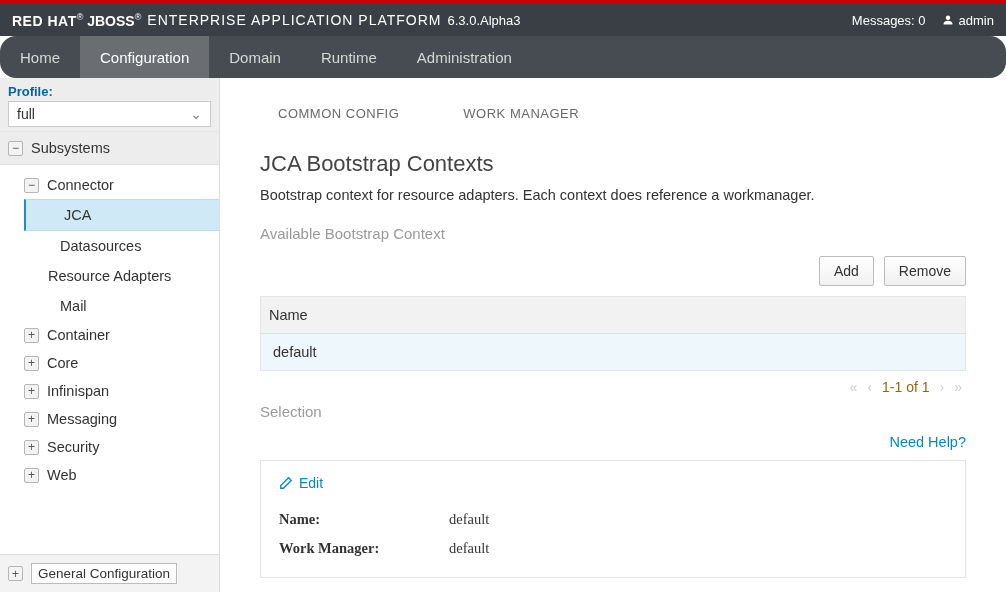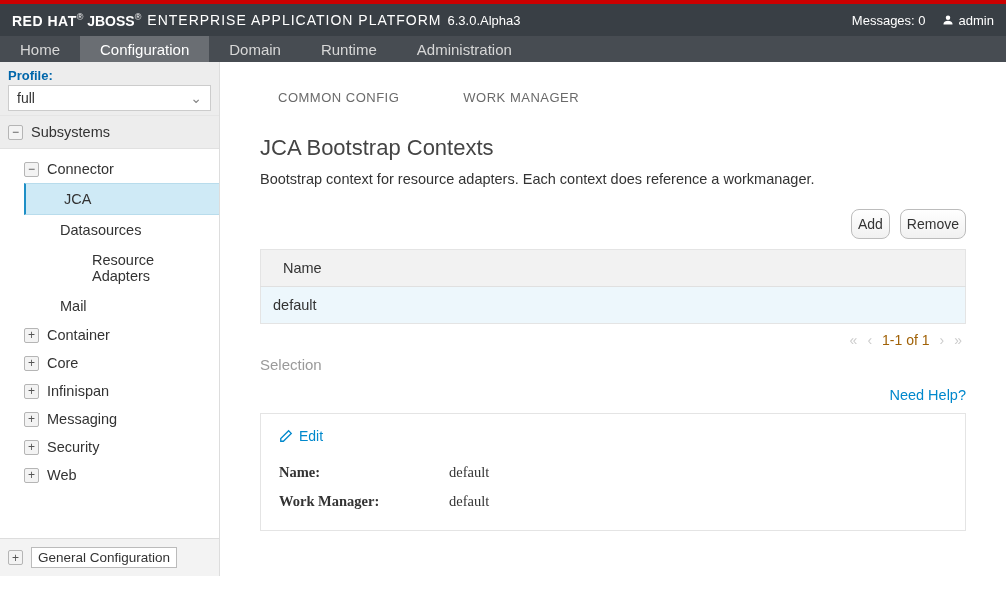--- a/index.html
+++ b/index.html
@@ -26,23 +26,24 @@
   .brand-red { color: #fff; font-weight: 700; letter-spacing: 0.5px; }
   .brand-jboss { color: #fff; font-weight: 700; }
   .brand-sub { color: #fff; font-weight: 400; letter-spacing: 1px; font-size: 14px; }
   .brand-ver { color: #fff; font-weight: 300; font-size: 13px; }
   .spacer { flex: 1; }
   .messages { margin-right: 16px; }
   .user { display:flex; align-items:center; gap:5px; }
   .user-icon { width:12px; height:12px; }
   .nav {
     background: #474C52;
-    height: 26px;
+    height: 42px;
     display: flex;
     align-items: stretch;
+    border-radius: 16px;
   }
   .nav-item {
     color: #d7d7d7;
     display: flex;
     align-items: center;
     padding: 0 20px;
     font-size: 15px;
     cursor: pointer;
   }
   .nav-item.active {
@@ -139,28 +140,28 @@
     border-radius: 2px 2px 0 0;
   }
   .page { padding: 20px 40px; }
   .page h1 { font-size: 22px; font-weight: 400; color:#444; margin-bottom: 10px; }
   .page p.desc { font-size: 14.5px; color:#333; margin-bottom: 22px; }
   .section-label { color:#9a9a9a; font-size:15px; font-weight:500; margin-bottom: 14px; }
   .btn-row { display:flex; justify-content:flex-end; gap:10px; margin-bottom:10px; }
   .btn {
     border:1px solid #bcbcbc;
     background: linear-gradient(#fff,#f1f1f1);
-    padding: 6px 6px;
+    padding: 6px 14px;
     font-size:14px;
-    border-radius:8px;
+    border-radius:2px;
     cursor:pointer;
     color:#333;
   }
   table.grid { width:100%; border-collapse: collapse; border:1px solid #e4e4e4; }
-  table.grid th { text-align:left; font-weight:500; padding:10px 22px; background:#f2f2f2; border-bottom:1px solid #e0e0e0; font-size:14.5px; }
+  table.grid th { text-align:left; font-weight:500; padding:10px 8px; background:#f2f2f2; border-bottom:1px solid #e0e0e0; font-size:14.5px; }
   table.grid td { padding:10px 12px; font-size:14.5px; }
   table.grid tr.selrow { background:#edf7fc; }
   .pager {
     display:flex; justify-content:flex-end; align-items:center; gap:10px;
     padding: 8px 4px; color:#888; font-size:14px;
   }
   .pager .nav-ic { color:#ccc; cursor:pointer; font-size:14px; }
   .pager .count { color:#a16207; }
   .help-row { display:flex; justify-content:flex-end; margin: 10px 0; }
   .help-link { color:#0088cc; font-size:14.5px; cursor:pointer; }
@@ -220,21 +221,21 @@
       <span class="toggle">−</span>
       <span style="font-size:14.5px;">Subsystems</span>
     </div>
     <div class="tree">
       <div class="tree-row" style="padding-left:24px;">
         <span class="toggle">−</span>
         <span>Connector</span>
       </div>
       <div class="sub-row selected" style="margin-left:24px;">JCA</div>
       <div class="sub-row" style="padding-left:60px;">Datasources</div>
-      <div class="sub-row" style="padding-left:92px;">Resource Adapters</div>
+      <div class="sub-row" style="padding-left:48px;">Resource Adapters</div>
       <div class="sub-row" style="padding-left:60px;">Mail</div>
 
       <div class="tree-row" style="padding-left:24px;">
         <span class="toggle">+</span>
         <span>Container</span>
       </div>
       <div class="tree-row" style="padding-left:24px;">
         <span class="toggle">+</span>
         <span>Core</span>
       </div>
@@ -264,20 +265,21 @@
   <div class="content">
     <div class="tabs">
       <div class="tab">COMMON CONFIG</div>
       <div class="tab">WORK MANAGER</div>
     </div>
 
     <div class="page">
       <h1>JCA Bootstrap Contexts</h1>
       <p class="desc">Bootstrap context for resource adapters. Each context does reference a workmanager.</p>
 
+      <div class="section-label">Available Bootstrap Context</div>
 
       <div class="btn-row">
         <button class="btn">Add</button>
         <button class="btn">Remove</button>
       </div>
 
       <table class="grid">
         <thead>
           <tr>
               <th>Name</th>

